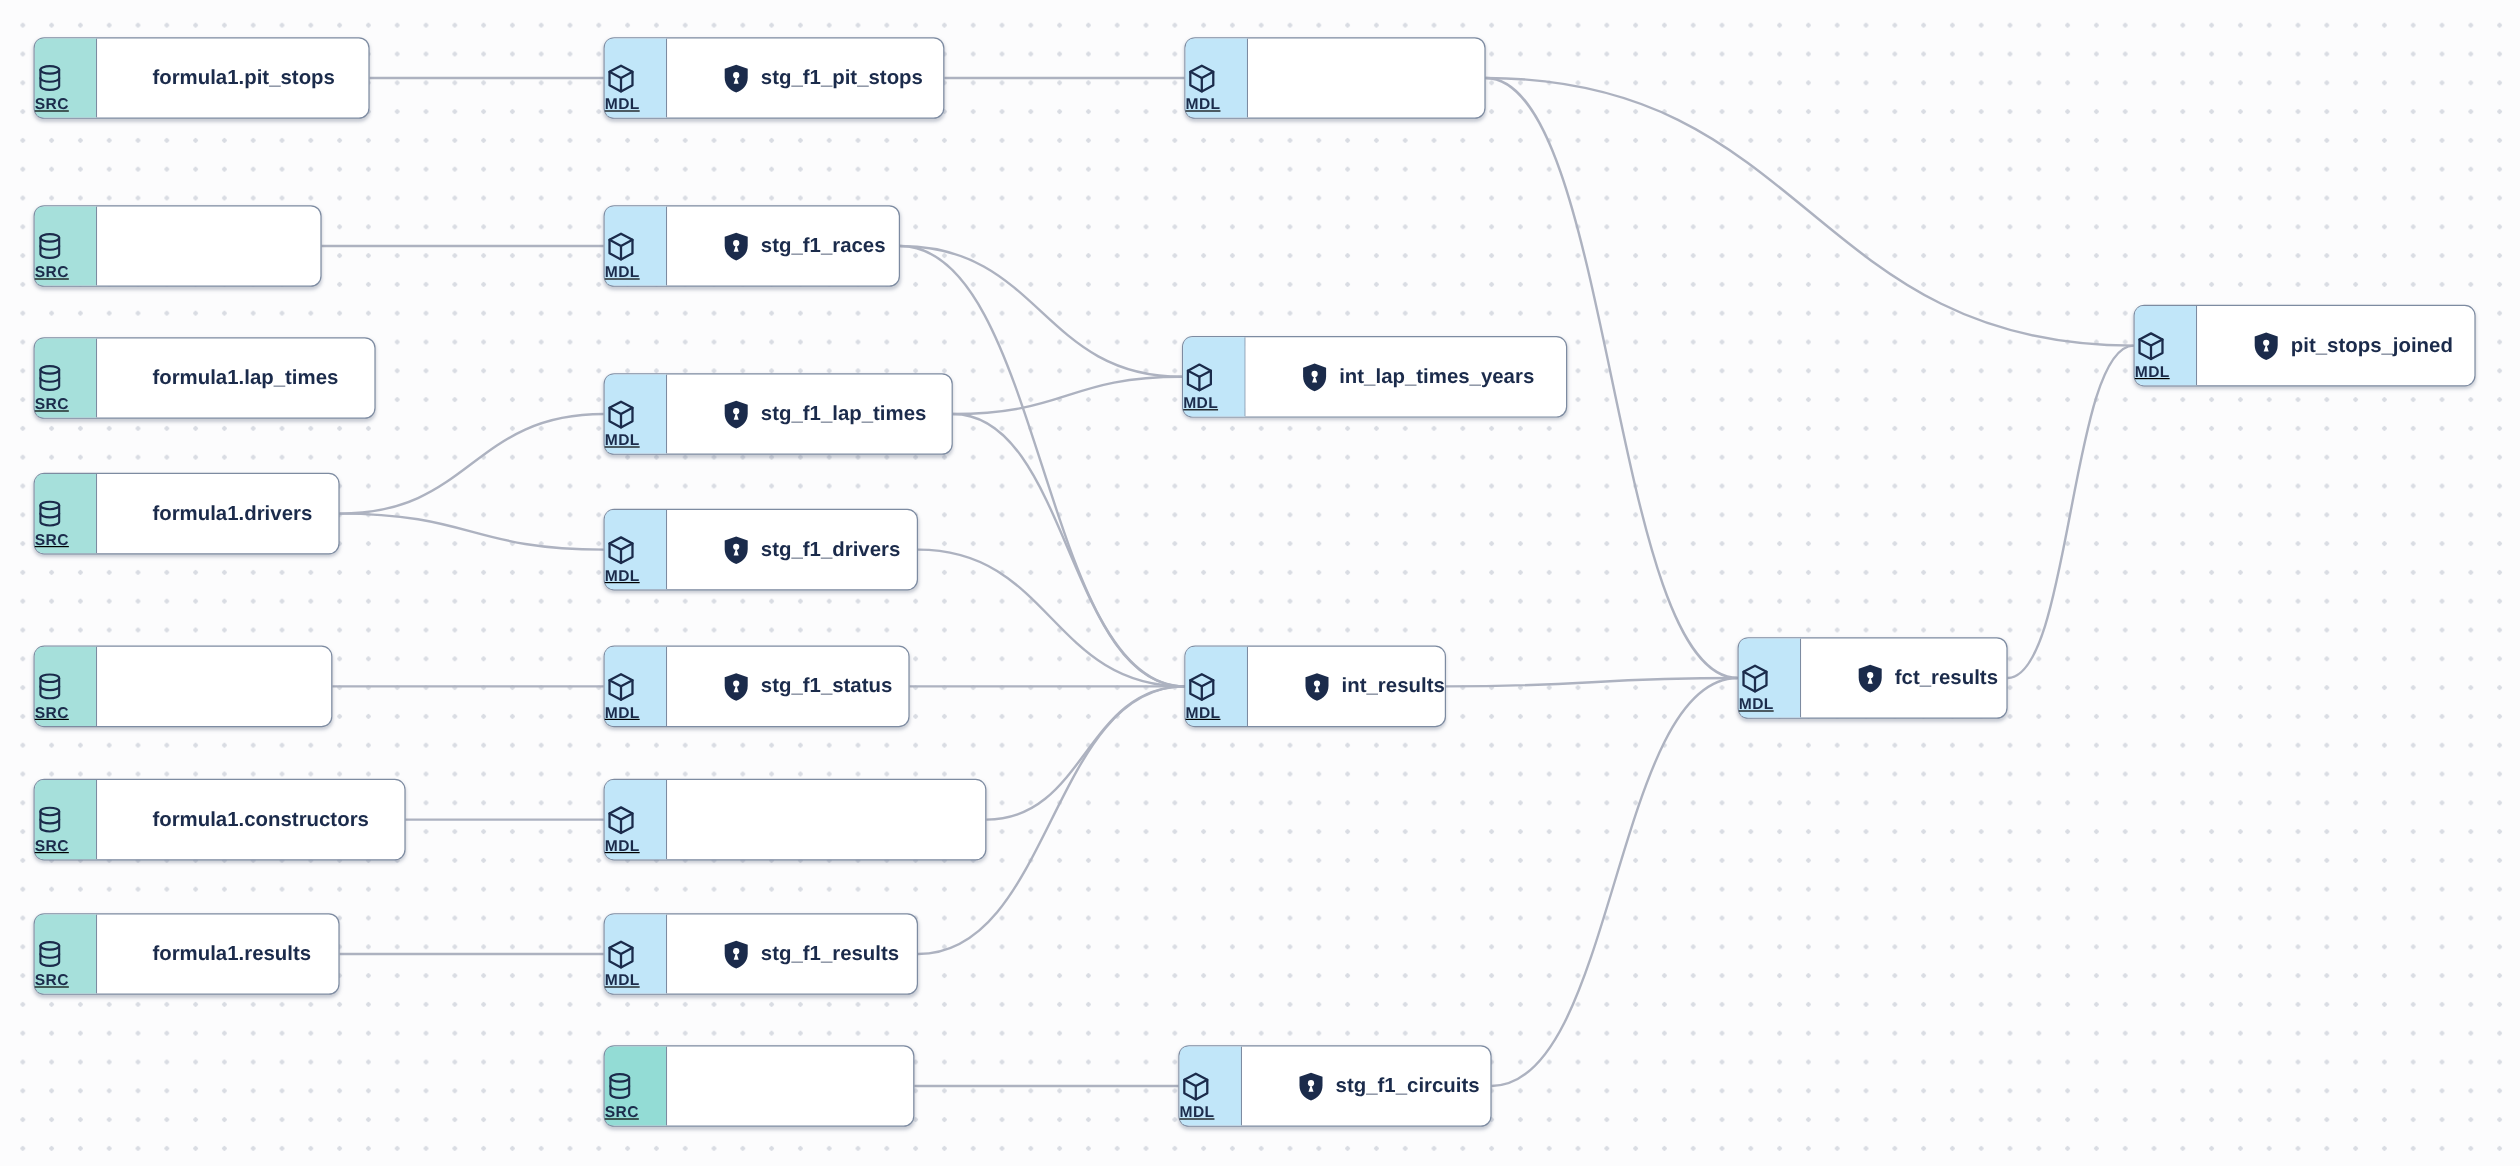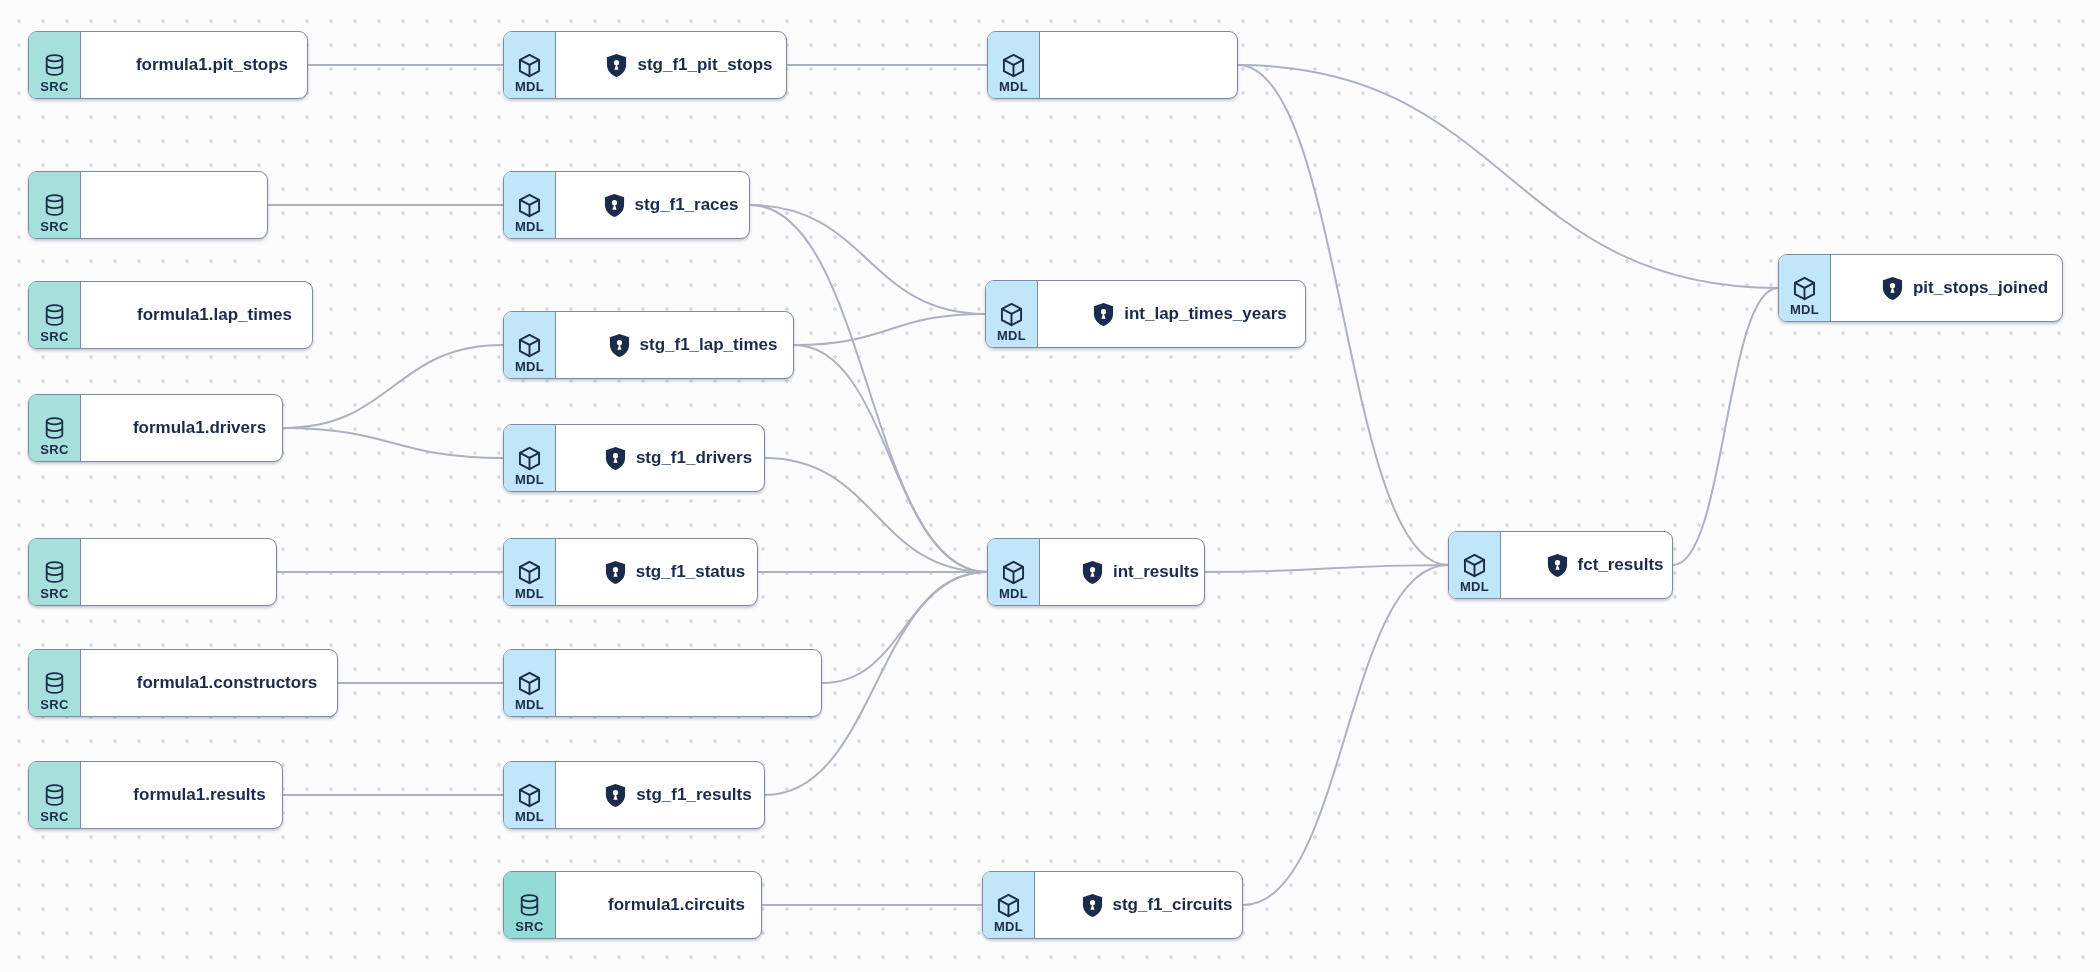--- a/index.html
+++ b/index.html
@@ -16,31 +16,31 @@
   }
   #canvas{position:absolute;inset:0;}
   #edges{position:absolute;left:0;top:0;width:2100px;height:972px;display:block;}
   .edge{fill:none;stroke:var(--edge);stroke-width:2;}
   .node{
     position:absolute;display:flex;align-items:stretch;box-sizing:border-box;
     background:#fff;border:1.5px solid var(--node-border);border-radius:9px;
     box-shadow:0 2px 3px rgba(96,108,133,.35);cursor:pointer;
   }
   .icon-panel{
-    flex:0 0 52px;display:flex;flex-direction:column;align-items:center;
+    flex:0 0 52px;display:flex;flex-direction:column;
     justify-content:space-between;padding:20px 0 5px;box-sizing:border-box;
-    border-right:1.5px solid var(--node-border);border-radius:7px 0 0 7px;
+    border-right:1.5px solid var(--node-border);border-radius:7px 0 0 7px;text-decoration:underline;
   }
   .node.source .icon-panel{background:var(--src-bg);}
   .node.source.accent .icon-panel{background:var(--src-bg-accent);}
   .node.model .icon-panel{background:var(--mdl-bg);}
   .glyph{color:var(--ink);height:27px;display:flex;align-items:center;}
   .glyph svg{display:block;}
   .badge{font-size:13px;font-weight:700;line-height:1;color:var(--ink);letter-spacing:.3px;}
-  .body{flex:1;display:flex;align-items:center;justify-content:center;gap:9px;padding:0 10px;min-width:0;margin-left:36px;}
+  .body{flex:1;display:flex;align-items:center;gap:9px;padding:0 10px;min-width:0;margin-left:36px;}
   .shield{color:var(--ink);display:flex;align-items:center;}
   .shield svg{display:block;}
   .label{font-size:17px;font-weight:700;color:var(--ink);white-space:nowrap;}
 </style>
 </head>
 <body>
 
 <div id="canvas">
   <svg id="edges" xmlns="http://www.w3.org/2000/svg" viewBox="0 0 2100 972">
       <path d="M 308 65 C 405.5 65, 405.5 65, 503 65" class="edge"></path>
@@ -170,23 +170,20 @@
         <div class="icon-panel">
           <span class="glyph">
             <svg width="25" height="27" viewBox="0 0 24 24" fill="none" stroke="currentColor" stroke-width="1.7" stroke-linecap="round">
               <ellipse cx="12" cy="5" rx="7.5" ry="3"></ellipse>
               <path d="M4.5 5 V11.5 c0 1.66 3.36 3 7.5 3 s7.5 -1.34 7.5 -3 V5"></path>
               <path d="M4.5 11.5 V18 c0 1.66 3.36 3 7.5 3 s7.5 -1.34 7.5 -3 V11.5"></path>
             </svg>
           </span>
           <span class="badge">SRC</span>
         </div>
-        <div class="body">
-          <span class="label">formula1.circuits</span>
-        </div>
       </div>
       <div class="node model" style="left: 503px; top: 31px; width: 284px; height: 68px;">
         <div class="icon-panel">
           <span class="glyph">
             <svg width="27" height="27" viewBox="0 0 24 24" fill="none" stroke="currentColor" stroke-width="1.7" stroke-linejoin="round" stroke-linecap="round">
               <path d="M12 2.5 L20.5 7 V17 L12 21.5 L3.5 17 V7 Z"></path>
               <path d="M3.5 7 L12 11.5 L20.5 7"></path>
               <path d="M12 11.5 V21.5"></path>
             </svg>
           </span>

